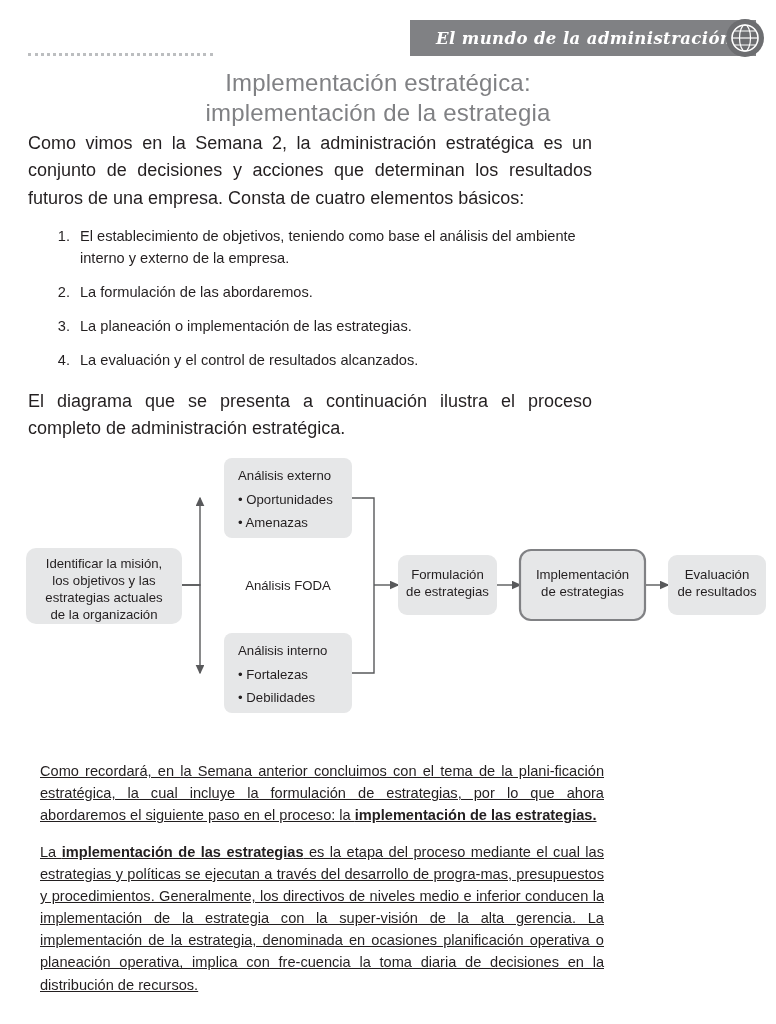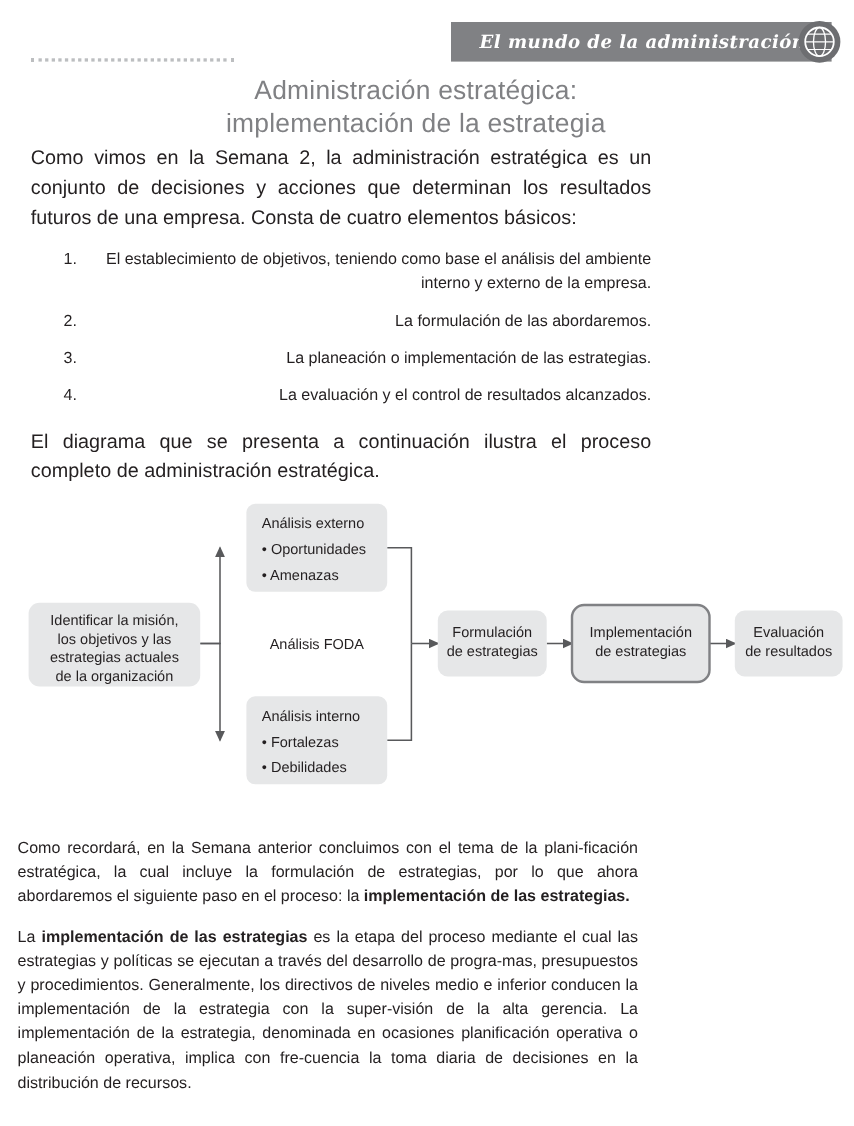--- a/index.html
+++ b/index.html
@@ -91,21 +91,20 @@
   }
   ol.items {
     margin: 6px 0 14px 0;
     padding-left: 46px;
     font-size: 14.6px;
     line-height: 1.5;
   }
   ol.items li {
     margin-bottom: 12px;
     padding-left: 6px;
-    text-align: right;
   }
   ol.items li:last-child { margin-bottom: 16px; }
 
   
   .diagram {
     position: absolute;
     top: 440px;
     left: 0px;
     width: 776px;
     height: 300px;
@@ -114,22 +113,23 @@
   .node-text {
     font-family: "Liberation Sans", sans-serif;
     font-size: 13.2px;
     fill: #231f20;
   }
 
   
   .lower {
     position: absolute;
     top: 760px;
-    left: 16px;
+    left: 40px;
     width: 564px;
+    text-decoration: underline;
   }
   .lower p {
     margin: 0 0 14px 0;
     font-size: 14.6px;
     line-height: 1.52;
     text-align: justify;
   }
   .lower b { font-weight: bold; }
 </style>
 </head>
@@ -145,21 +145,21 @@
     <ellipse cx="15" cy="15" rx="5.5" ry="13" fill="none" stroke="#ffffff" stroke-width="1.2"></ellipse>
     <line x1="2" y1="15" x2="28" y2="15" stroke="#ffffff" stroke-width="1.2"></line>
     <path d="M4.5 8 H25.5" stroke="#ffffff" stroke-width="1" fill="none"></path>
     <path d="M4.5 22 H25.5" stroke="#ffffff" stroke-width="1" fill="none"></path>
   </svg>
 </div>
 
 <div class="dotted-rule"></div>
 
 <div class="page-title">
-  <span>Administración estratégica:</span>
+  <span>Implementación estratégica:</span>
   <span class="l2">implementación de la estrategia</span>
 </div>
 
 <div class="content">
   <p class="body">Como vimos en la Semana 2, la administración estratégica es un conjunto de decisiones y acciones que determinan los resultados futuros de una empresa. Consta de cuatro elementos básicos:</p>
 
   <ol class="items">
     <li>El establecimiento de objetivos, teniendo como base el análisis del ambiente interno y externo de la empresa.</li>
     <li>La formulación de las abordaremos.</li>
     <li>La planeación o implementación de las estrategias.</li>

